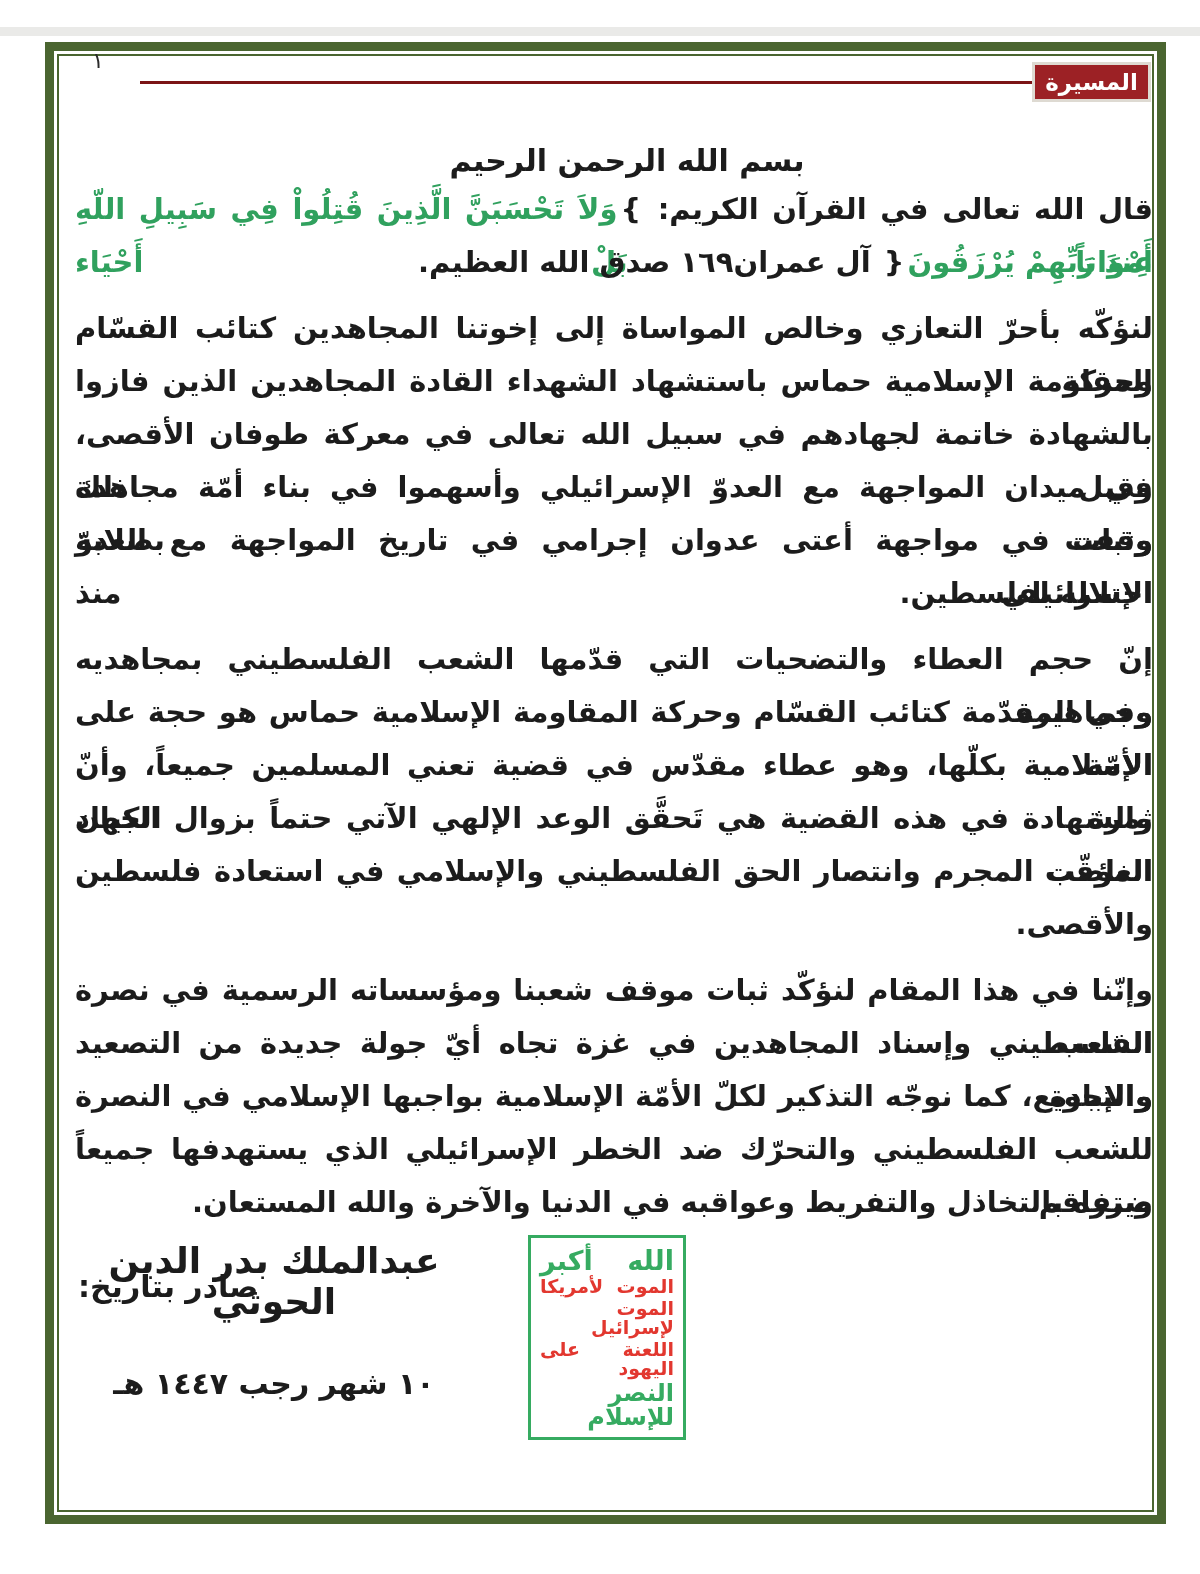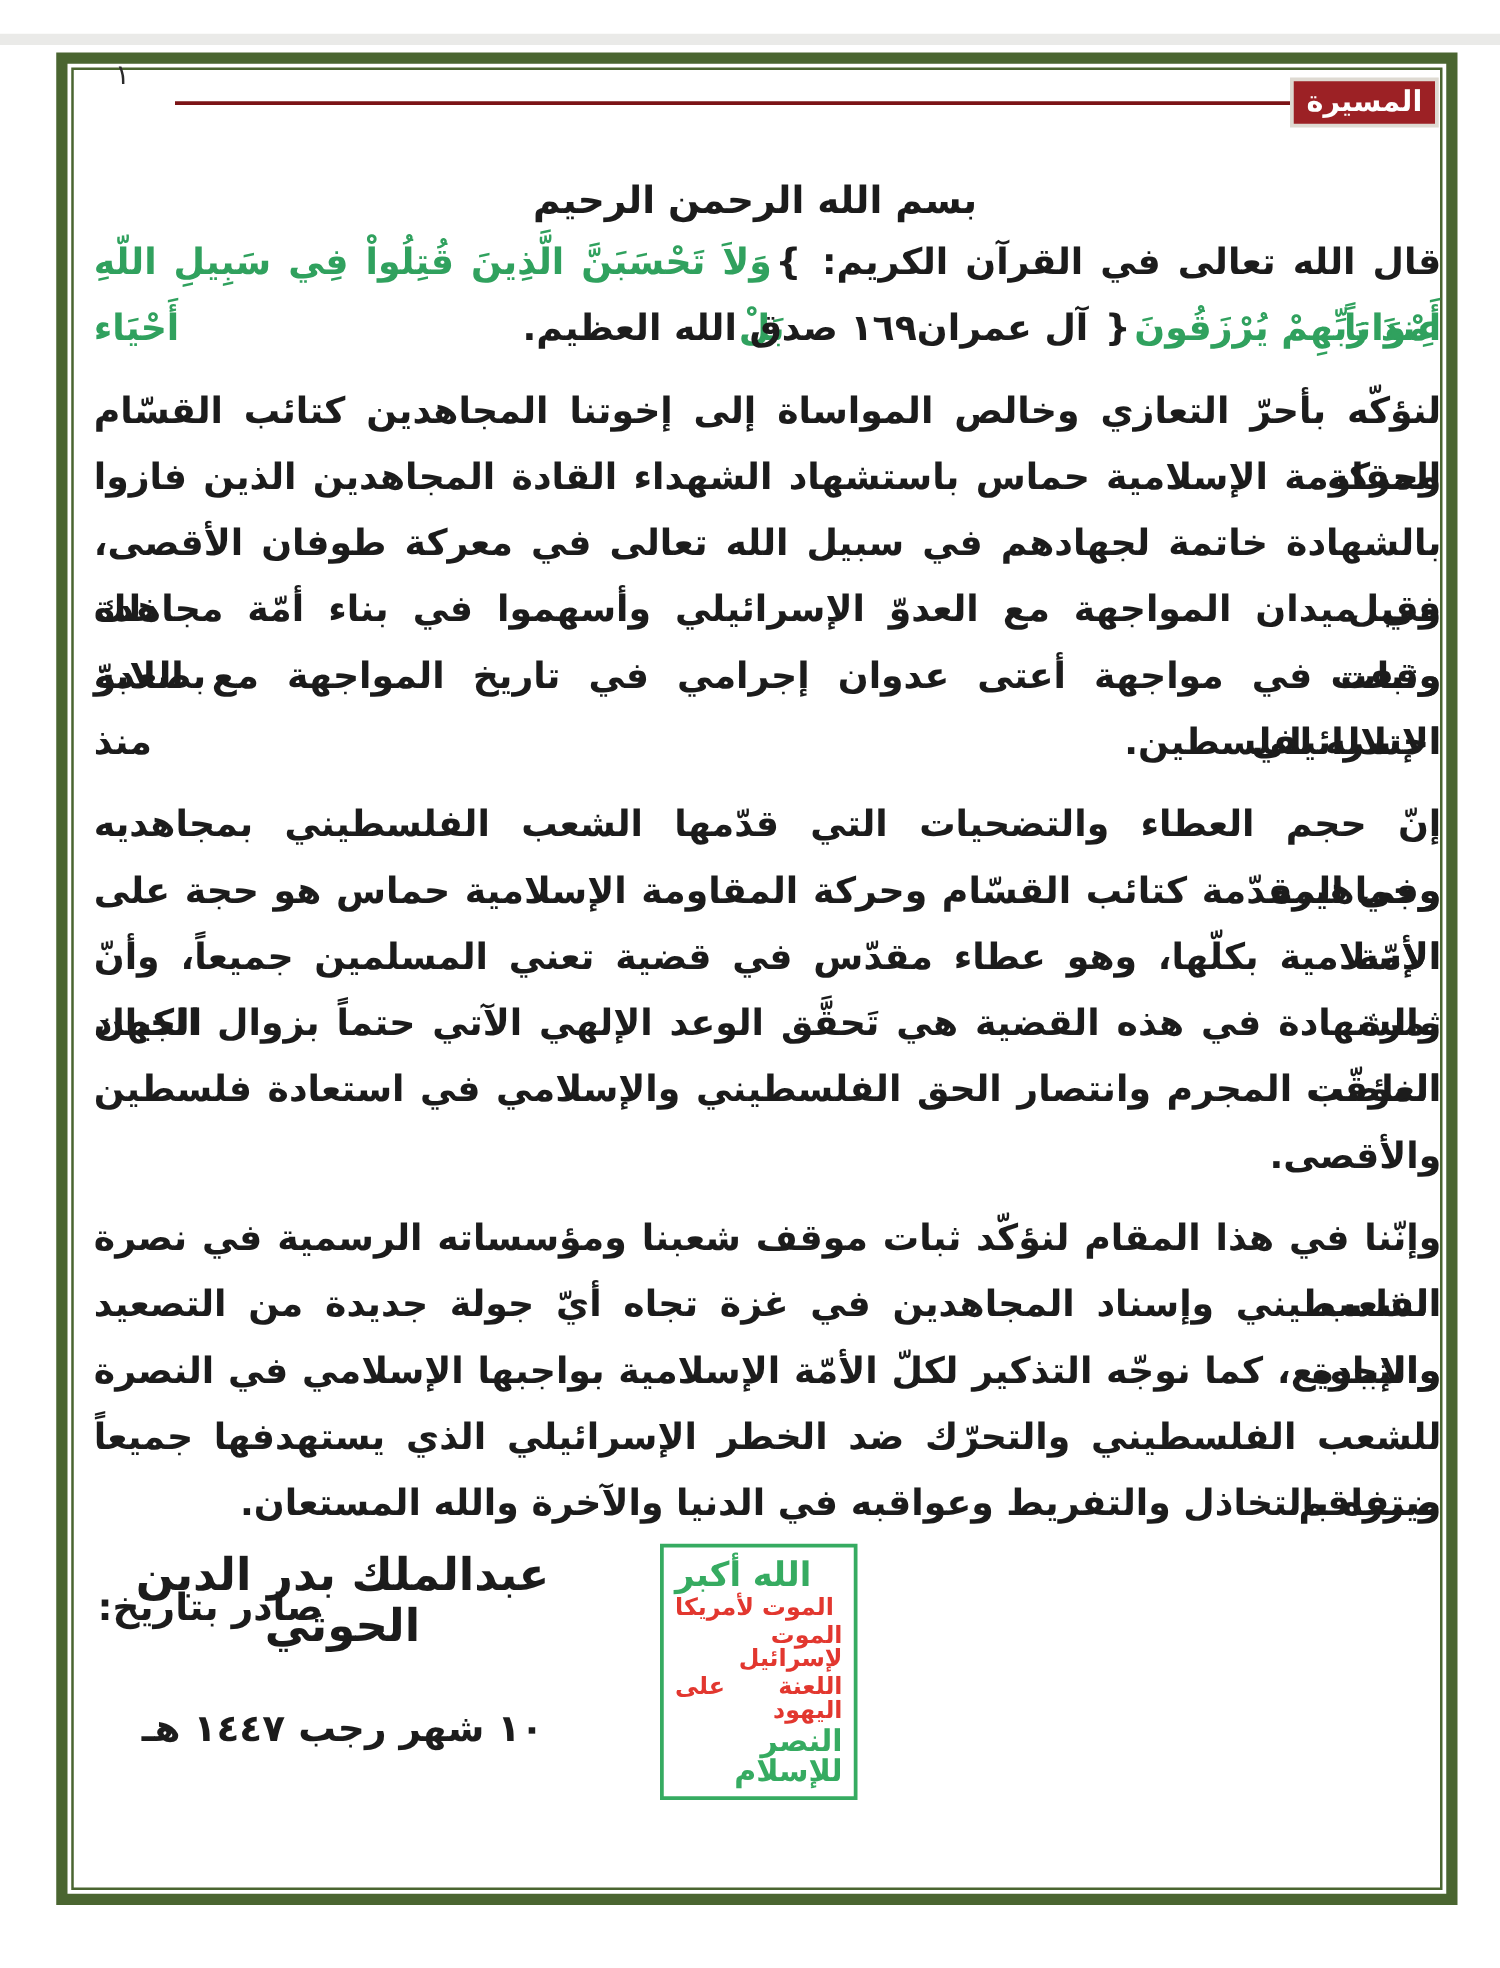--- a/index.html
+++ b/index.html
@@ -36,21 +36,21 @@
     background:#7b1416;
   }
   .logo {
     position:absolute; left:1035px; top:65px; width:113px; height:34px;
     background:#9c2125; color:#ffffff;
     display:flex; align-items:center; justify-content:center;
     font-size:23px; letter-spacing:1px;
     box-shadow:0 0 0 3px #dedad2;
   }
   .bismillah {
-    position:absolute; left:65px; top:143px; width:1078px;
+    position:absolute; left:88px; top:143px; width:1078px;
     text-align:center; font-size:30px;
   }
   .content {
     position:absolute; left:75px; top:183px; width:1078px;
   }
   .vline, .pline {
     height:53px; line-height:53px; font-size:29px;
     text-align:justify; text-align-last:justify;
     overflow:visible; white-space:nowrap;
   }
@@ -71,21 +71,20 @@
   }
   .issued-date {
     position:absolute; left:78px; top:1366px; width:392px;
     text-align:center; font-size:30px;
   }
   .stamp {
     position:absolute; left:528px; top:1235px; width:158px; height:205px;
     border:3px solid #36ab61; background:#ffffff;
     display:flex; flex-direction:column; justify-content:space-around;
     padding:7px 9px;
-    align-items:flex-end;
   }
   .stamp-line {
     text-align:justify; text-align-last:justify;
     line-height:1;
   }
   .stamp-g1 { color:#36ab61; font-size:27px; }
   .stamp-r  { color:#e2372f; font-size:19px; }
   .stamp-g2 { color:#36ab61; font-size:24px; }
 </style>
 </head>

